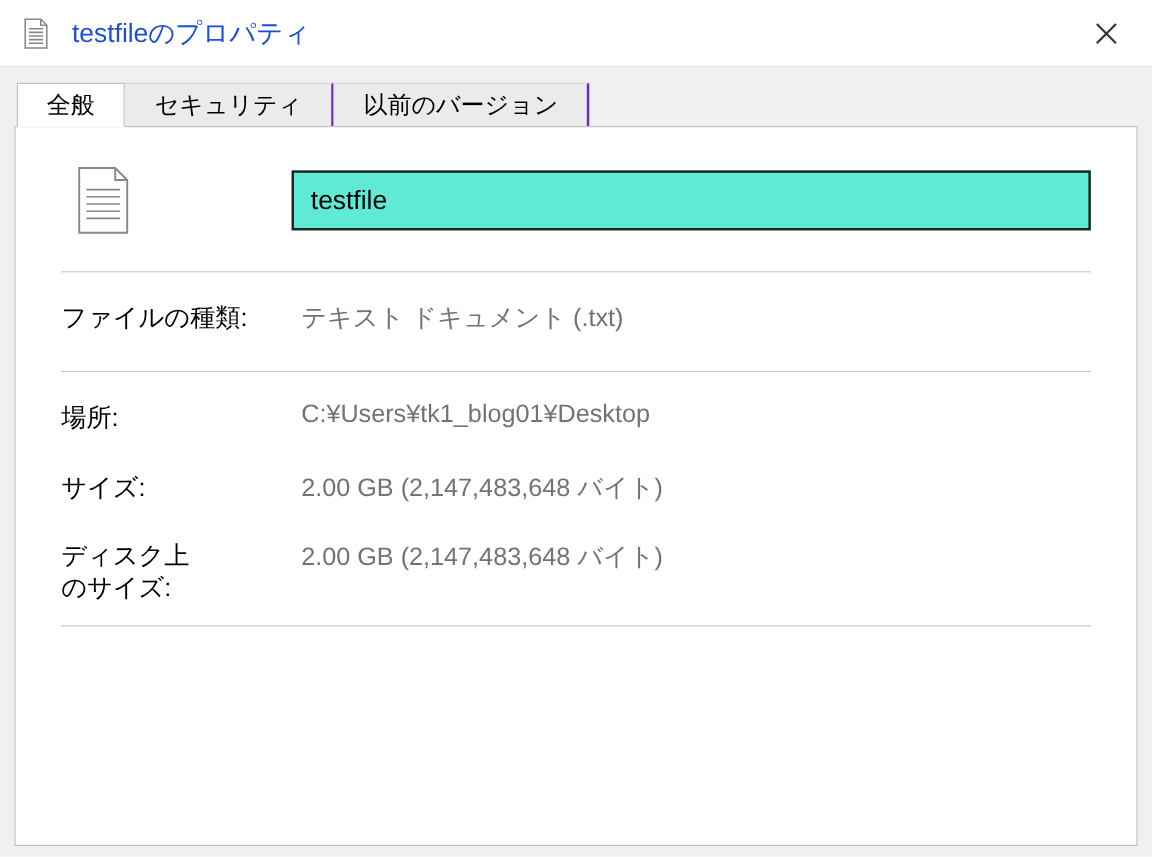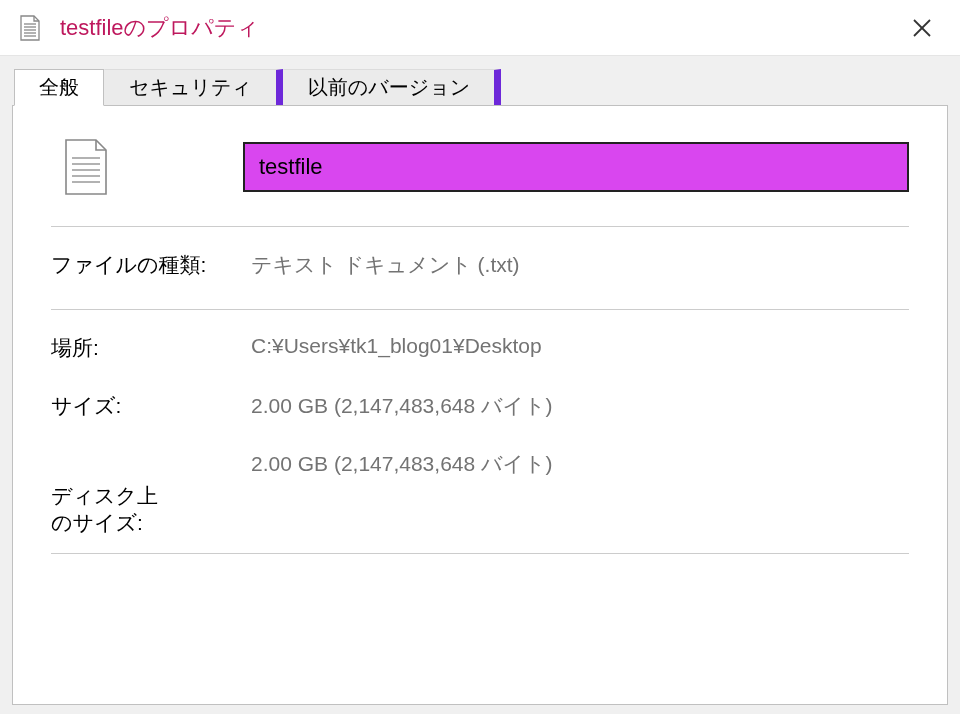--- a/index.html
+++ b/index.html
@@ -26,21 +26,21 @@
     .titlebar-icon {
       width: 24px;
       height: 28px;
       margin-right: 18px;
       display: flex;
       align-items: center;
       justify-content: center;
     }
     .titlebar-title {
       font-size: 22px;
-      color: #be185d;
+      color: #1d4ed8;
       flex: 1;
     }
     .close-btn {
       font-size: 28px;
       color: #333;
       cursor: pointer;
       width: 40px;
       height: 40px;
       display: flex;
       align-items: center;
@@ -68,21 +68,21 @@
       bottom: -1px;
     }
     .tab.active {
       background: #ffffff;
       border: 1px solid #c0c0c0;
       border-bottom: 1px solid #ffffff;
       z-index: 2;
     }
     .tab:not(.active) {
       border-top: 1px solid #dcdcdc;
-      border-right: 7px solid #6d28d9;
+      border-right: 2px solid #6d28d9;
       background: #ebebeb;
     }
     .tab-content {
       background: #ffffff;
       border: 1px solid #c0c0c0;
       padding: 30px 38px;
       position: relative;
       z-index: 1;
       height: 600px;
     }
@@ -98,21 +98,21 @@
       align-items: center;
       justify-content: center;
       margin-right: 130px;
       margin-left: 8px;
     }
     .filename-input {
       flex: 1;
       font-size: 22px;
       padding: 10px 14px;
       border: 2px solid #222;
-      background: #d946ef;
+      background: #5eead4;
       font-family: inherit;
     }
     .divider {
       border: none;
       border-top: 1px solid #cccccc;
       margin: 14px 0 24px 0;
     }
     .prop-row {
       display: flex;
       margin-bottom: 30px;
@@ -223,21 +223,21 @@
       <div class="prop-label">場所:</div>
       <div class="prop-value">C:¥Users¥tk1_blog01¥Desktop</div>
     </div>
 
     <div class="prop-row">
       <div class="prop-label">サイズ:</div>
       <div class="prop-value">2.00 GB (2,147,483,648 バイト)</div>
     </div>
 
     <div class="prop-row tight">
-      <div class="prop-label multiline" style="white-space: pre-line; margin-top: 32px;">ディスク上
+      <div class="prop-label multiline" style="white-space: pre-line;">ディスク上
 のサイズ:</div>
       <div class="prop-value">2.00 GB (2,147,483,648 バイト)</div>
     </div>
 
     <hr class="divider">
 
   </div>
 </div>
 
 </body></html>

